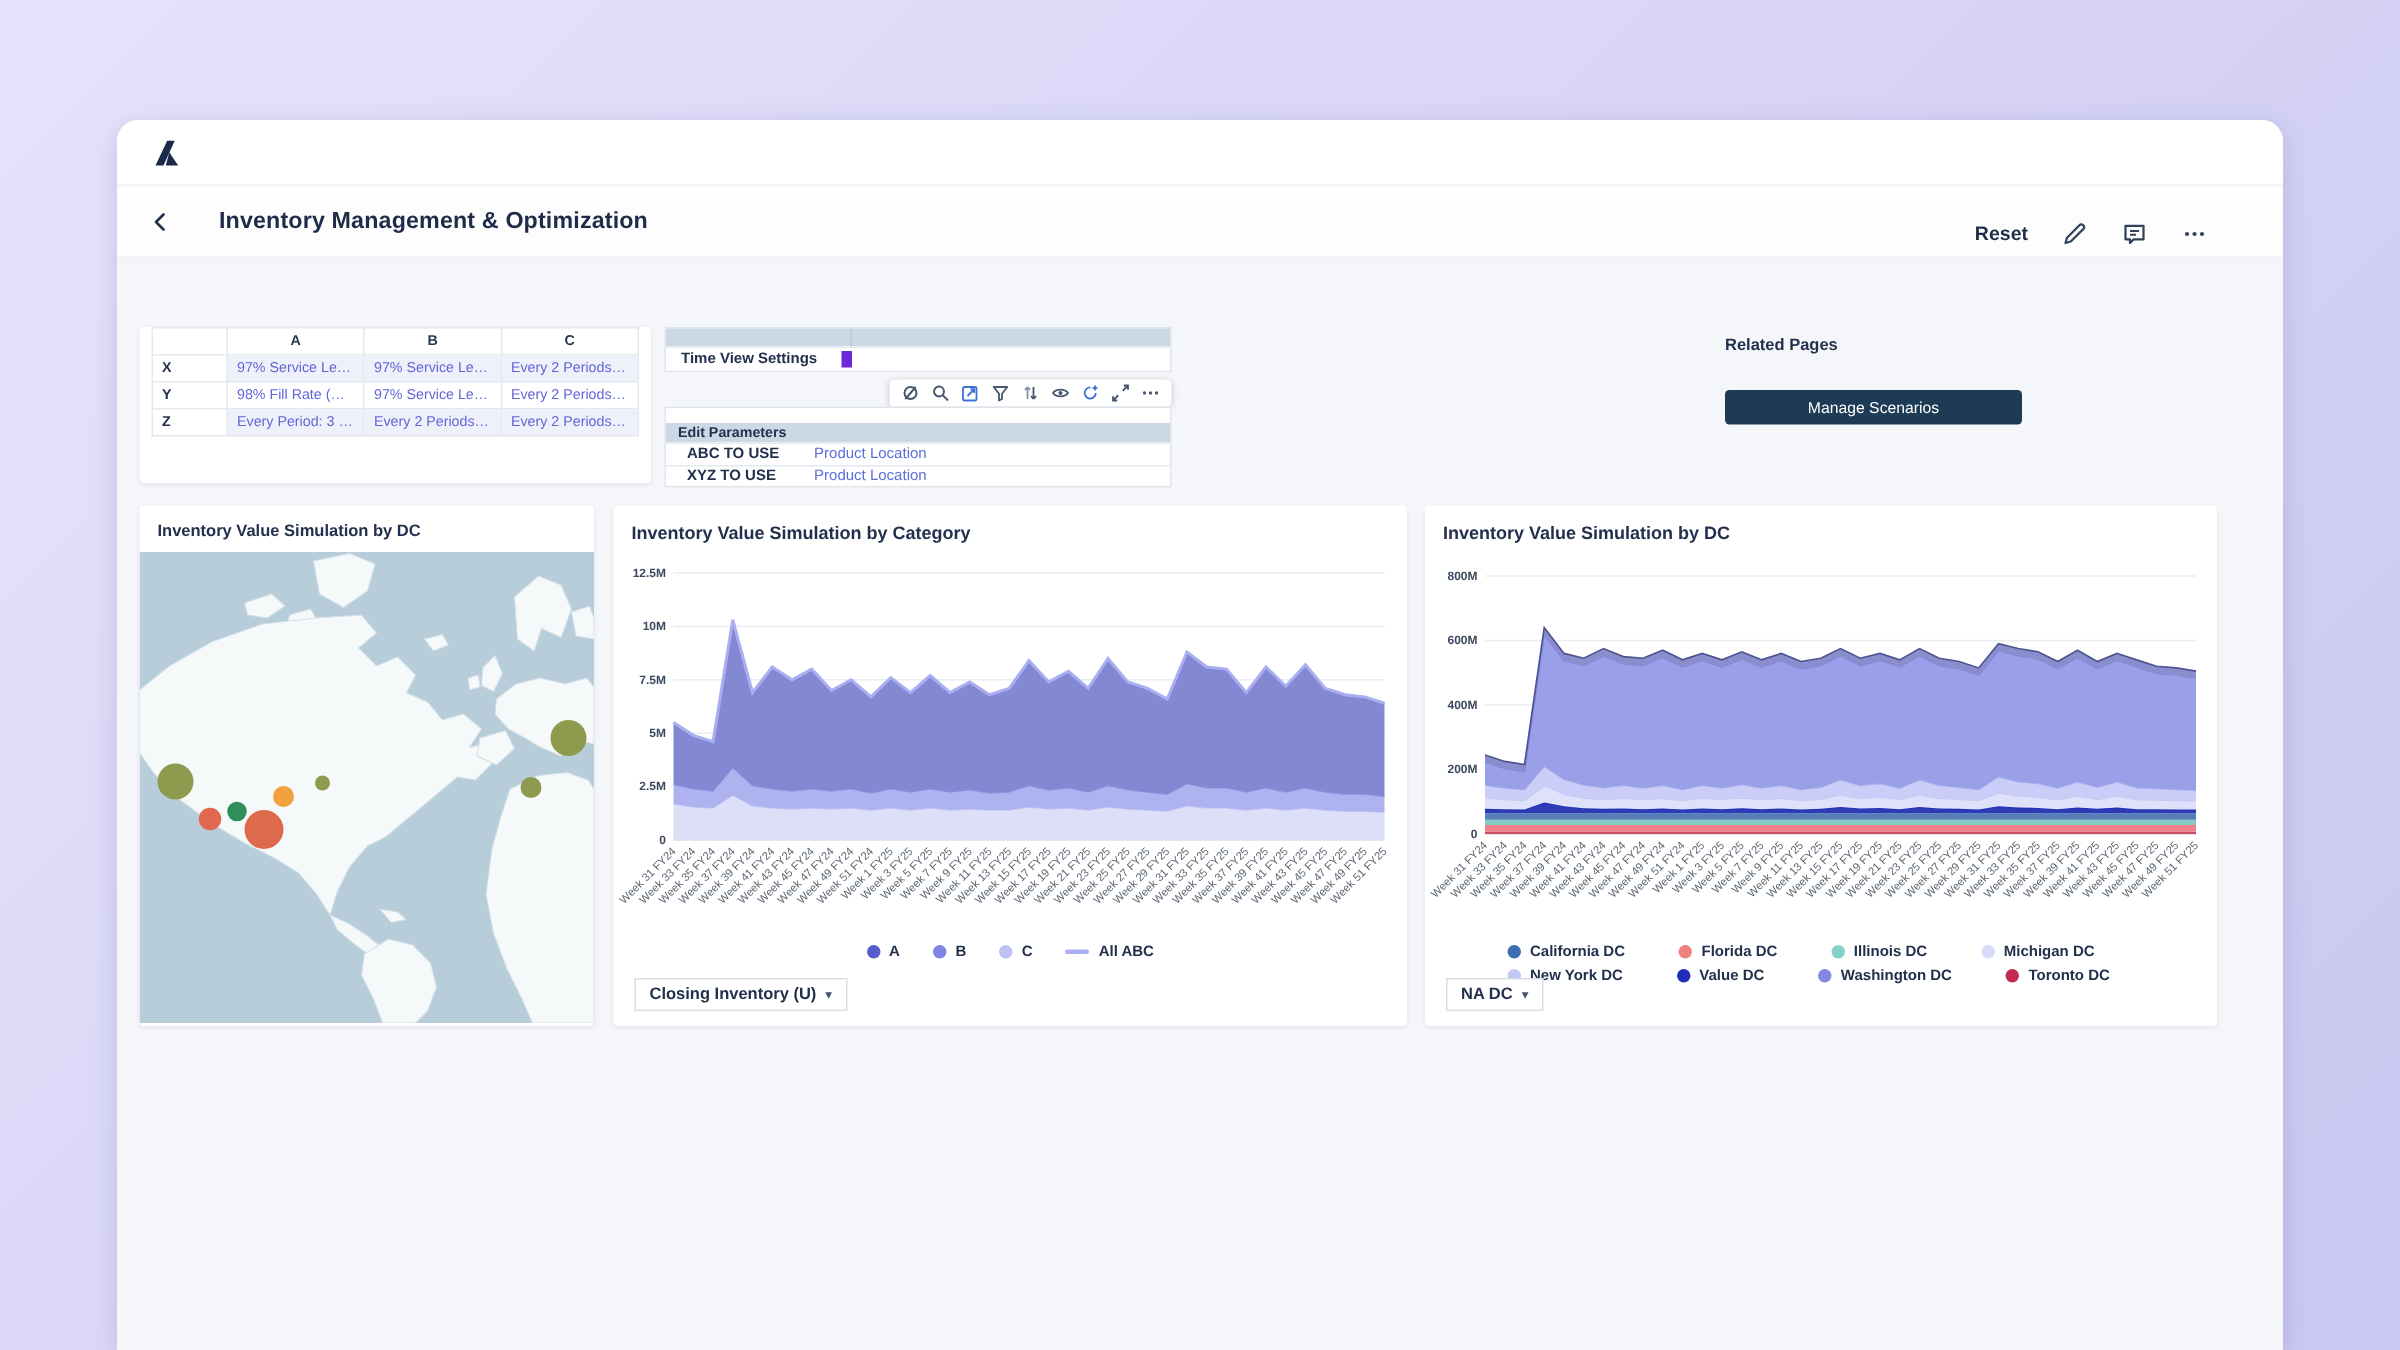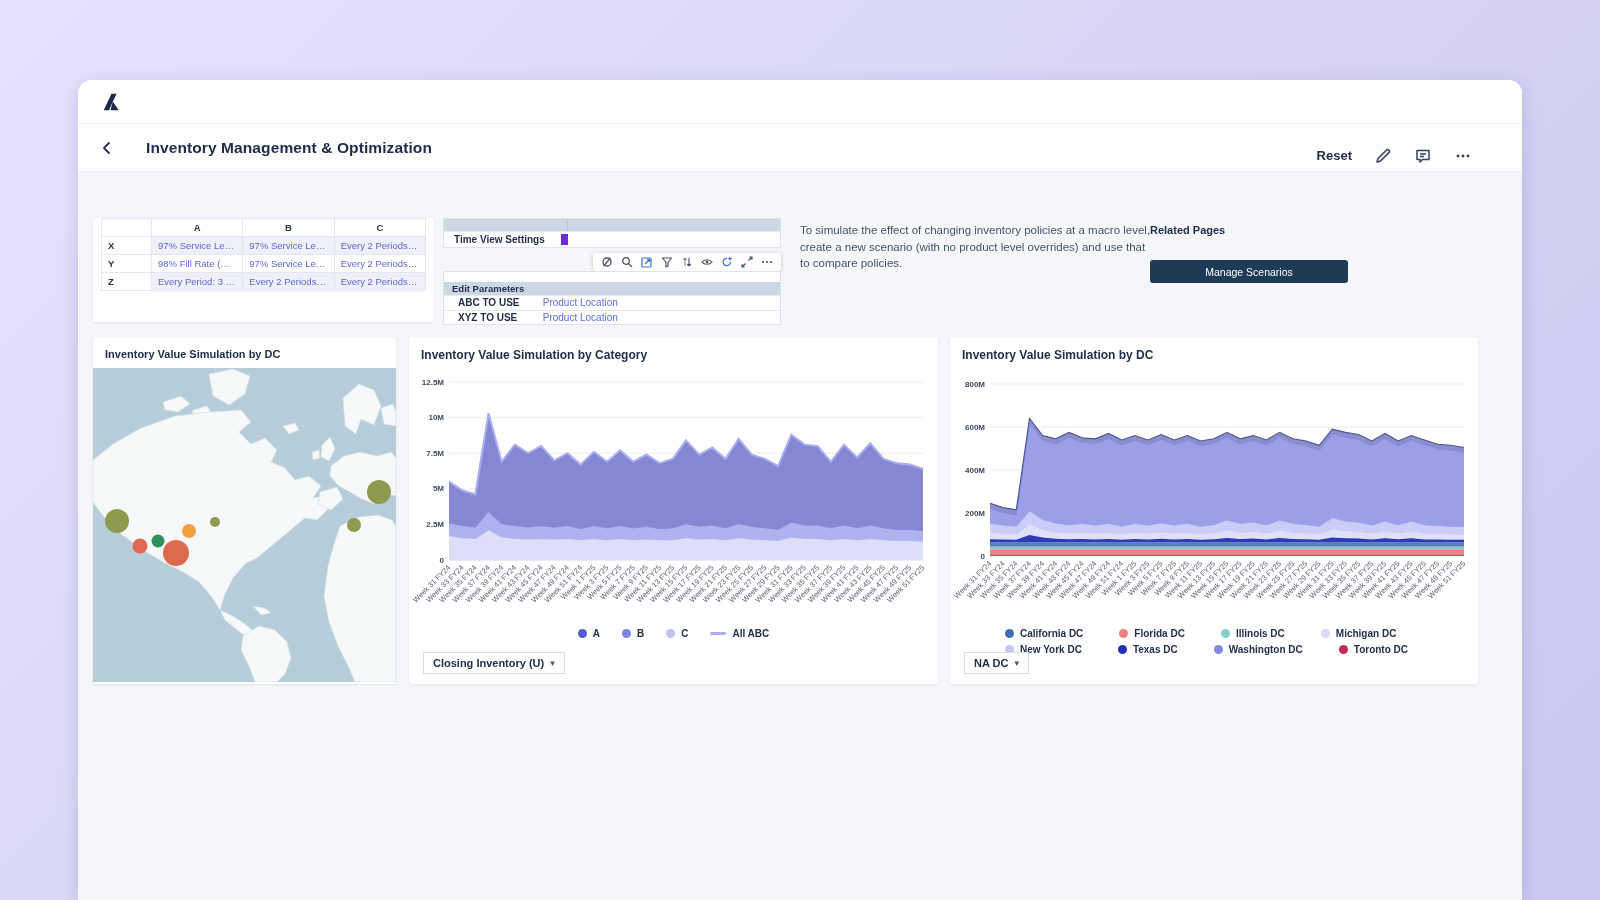--- a/index.html
+++ b/index.html
@@ -198,21 +198,20 @@
           <div class="cell-r link-cell">Product Location</div>
         </div>
         <div class="flex-row" style="height:14.5px;">
           <div class="cell-l bold-cell" style="padding-left:14px;">XYZ TO USE</div>
           <div class="cell-r link-cell">Product Location</div>
         </div>
       </div>
     </div>
 
     <div style="position:absolute; left:722px; top:50px; width:352px;">
-      <div class="notes-text">To simulate the effect of changing inventory policies at a macro level, create a new scenario (with no product level overrides) and use that to compare policies.</div>
     </div>
 
     <div style="position:absolute; left:1072px; top:52px; width:200px; height:70px;">
       <div class="related-label">Related Pages</div>
       <button class="manage-btn">Manage Scenarios</button>
     </div>
 
     <div class="panel" style="left:15px; top:165px; width:303px; height:347px;">
       <div class="panel-title" style="font-size:11px;">Inventory Value Simulation by DC</div>
       <svg class="map-svg" width="303" height="314" viewBox="0 0 303 314">
@@ -424,21 +423,21 @@
         <span class="lg-item">
             <span class="lg-dot" style="background: rgb(215, 218, 248);"></span>
             <span>Michigan DC</span>
           </span>
         <span class="lg-item">
             <span class="lg-dot" style="background: rgb(195, 199, 246);"></span>
             <span>New York DC</span>
           </span>
         <span class="lg-item">
             <span class="lg-dot" style="background: rgb(31, 47, 184);"></span>
-            <span>Texas DC</span>
+            <span>Value DC</span>
           </span>
         <span class="lg-item">
             <span class="lg-dot" style="background: rgb(129, 136, 224);"></span>
             <span>Washington DC</span>
           </span>
         <span class="lg-item">
             <span class="lg-dot" style="background: rgb(196, 43, 80);"></span>
             <span>Toronto DC</span>
           </span>
       </div>

